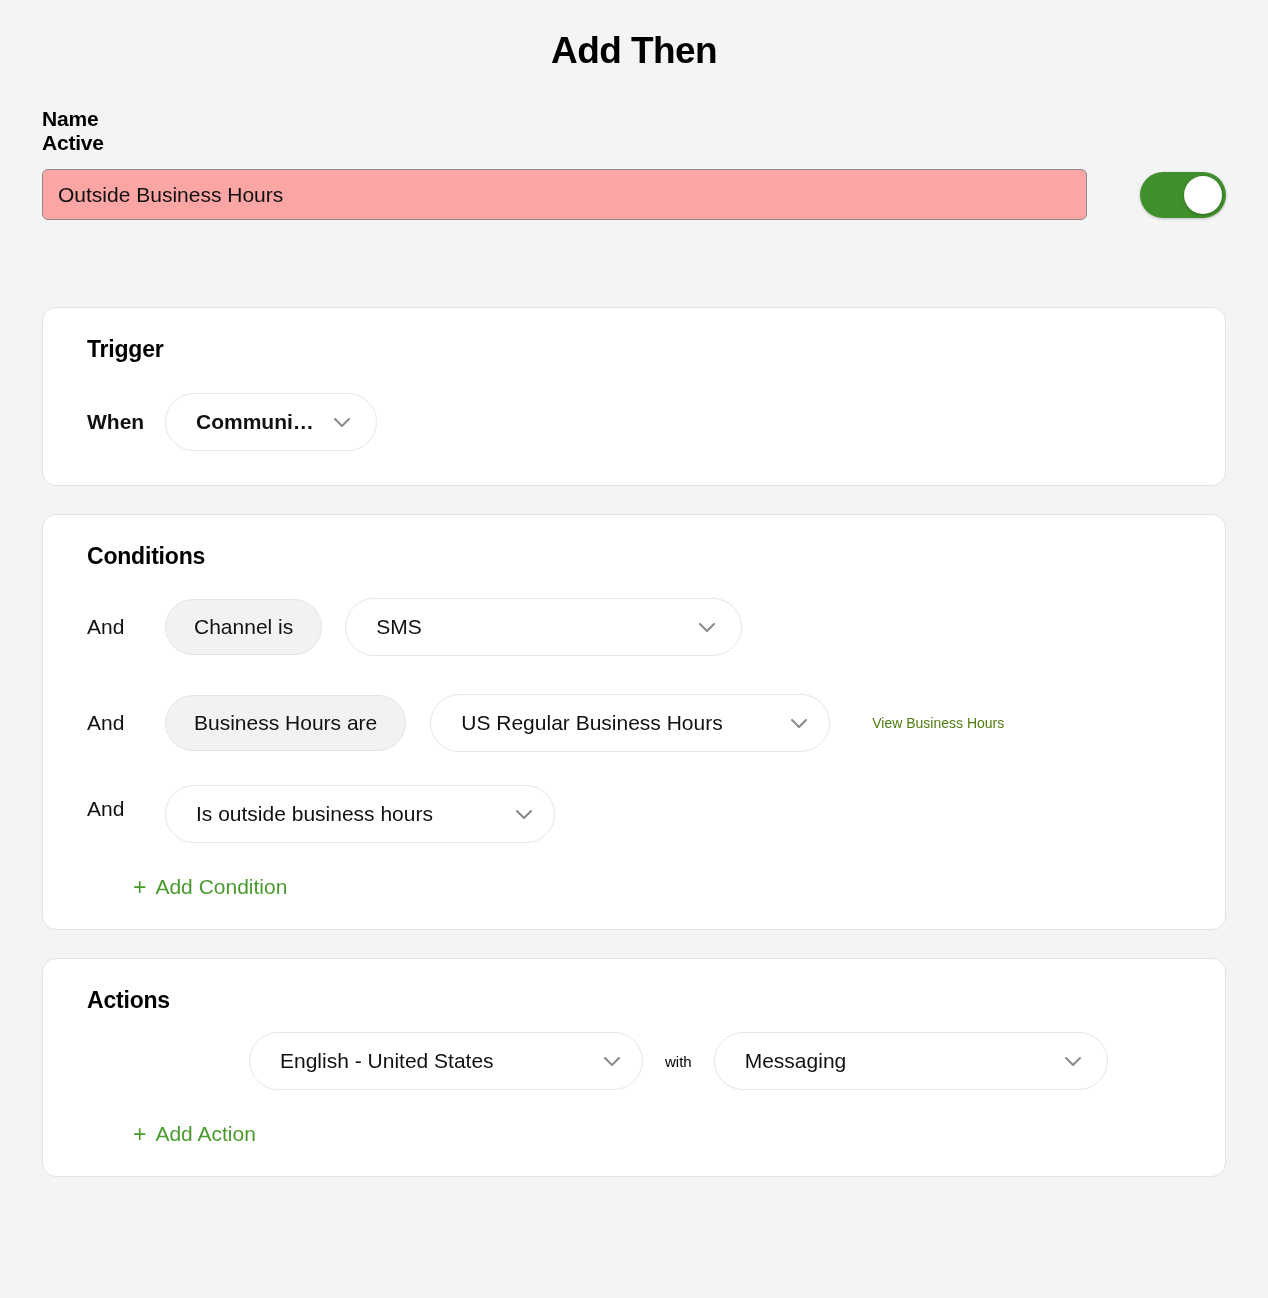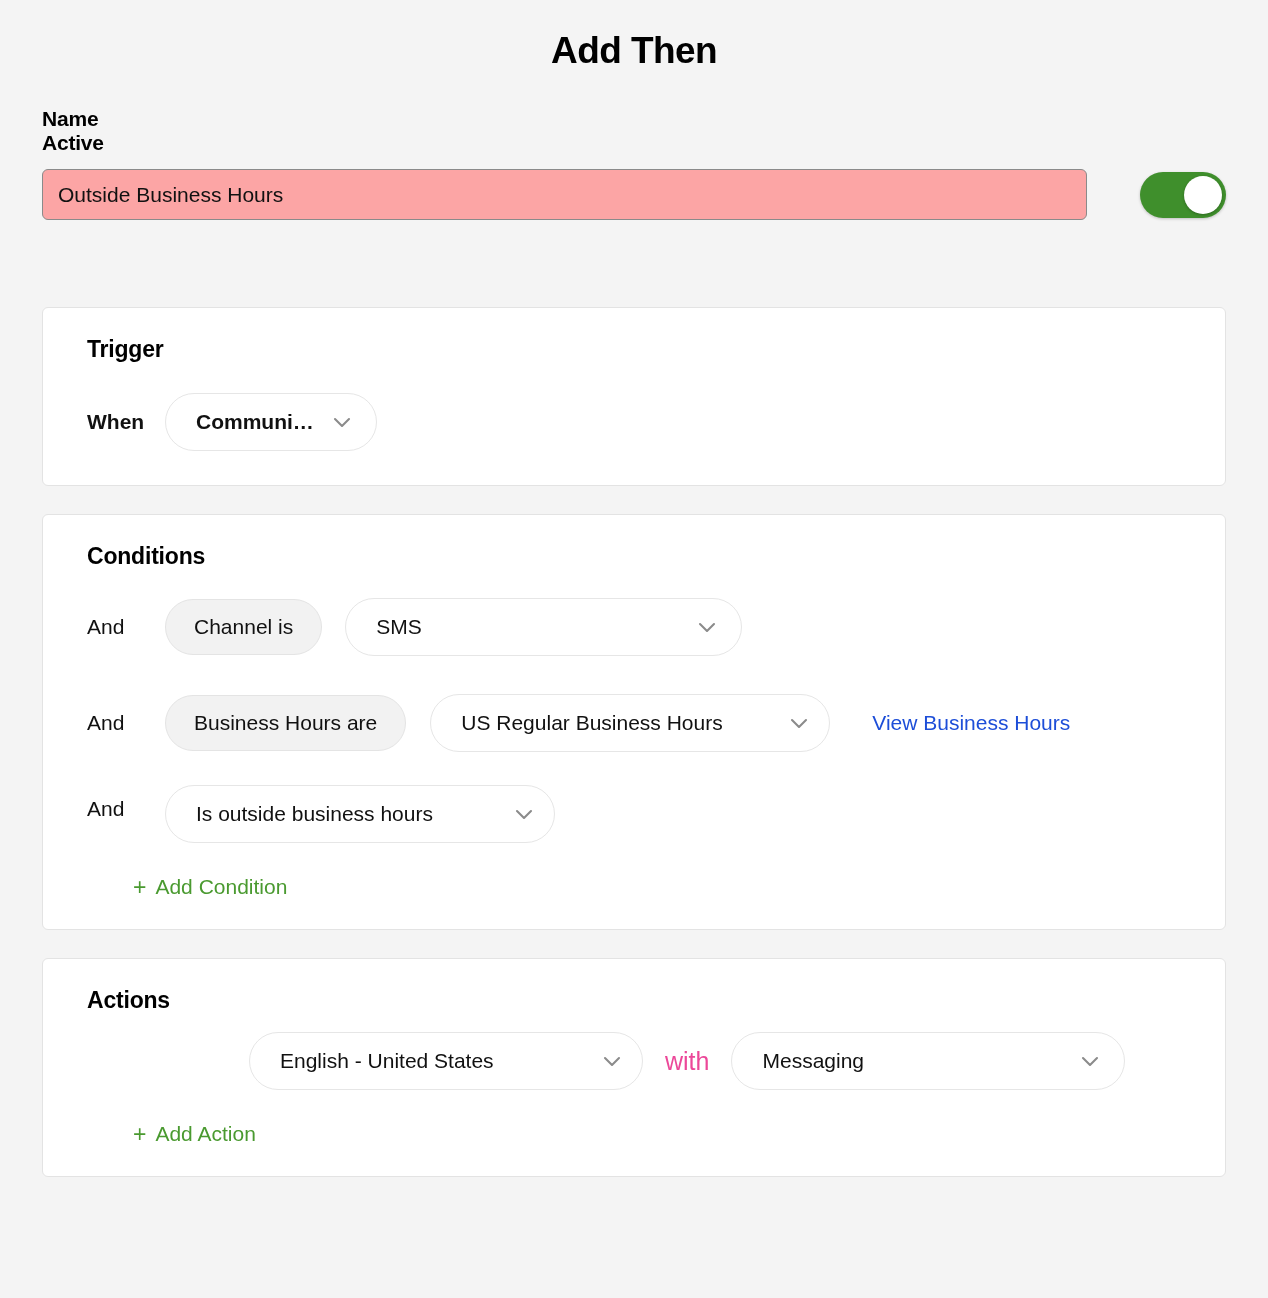--- a/index.html
+++ b/index.html
@@ -75,21 +75,21 @@
     width: 38px; height: 38px;
     border-radius: 50%;
     background: #fff;
     box-shadow: 0 1px 3px rgba(0,0,0,.28);
   }
 
   
   .card {
     background: #fff;
     border: 1px solid #e3e3e3;
-    border-radius: 6px;
+    border-radius: 14px;
     padding: 28px 44px 30px 44px;
     margin-top: 26px;
   }
   .card.trigger  { margin-top: 87px; padding-bottom: 34px; }
   .card.conditions { margin-top: 28px; }
   .card.actions  { margin-top: 28px; }
 
   .card-title {
     font-size: 23px;
     font-weight: bold;
@@ -153,22 +153,22 @@
   
   .sel-when  { width: 212px; }
   .sel-sms   { width: 397px; }
   .sel-bh    { width: 400px; padding-right: 18px; }
   .sel-outside { width: 390px; padding-right: 18px; margin-top: 11px; }
   .sel-autoreply { width: 394px; }
   .sel-lang  { width: 394px; padding-right: 18px; }
   .sel-msg   { width: 394px; }
 
   .link-green {
-    color: #1d4ed8;
-    font-size: 21px;
+    color: #4d7c0f;
+    font-size: 14px;
     text-decoration: none;
     cursor: pointer;
     white-space: nowrap;
   }
   .add-link {
     color: #4a9a30;
     font-size: 21px;
     cursor: pointer;
     display: inline-flex;
     align-items: center;
@@ -176,22 +176,22 @@
   }
   .add-link .plus { font-size: 23px; line-height: 1; }
 
   .info-icon {
     width: 26px; height: 26px;
     flex: none;
     cursor: pointer;
   }
 
   .with-label {
-    font-size: 25px;
-    color: #ec4899;
+    font-size: 15px;
+    color: #000000;
     padding: 0 22px;
     flex: none;
   }
 </style>
 </head>
 <body>
 
 <div class="page">
 
   <h1 class="page-title">Add Then</h1>

